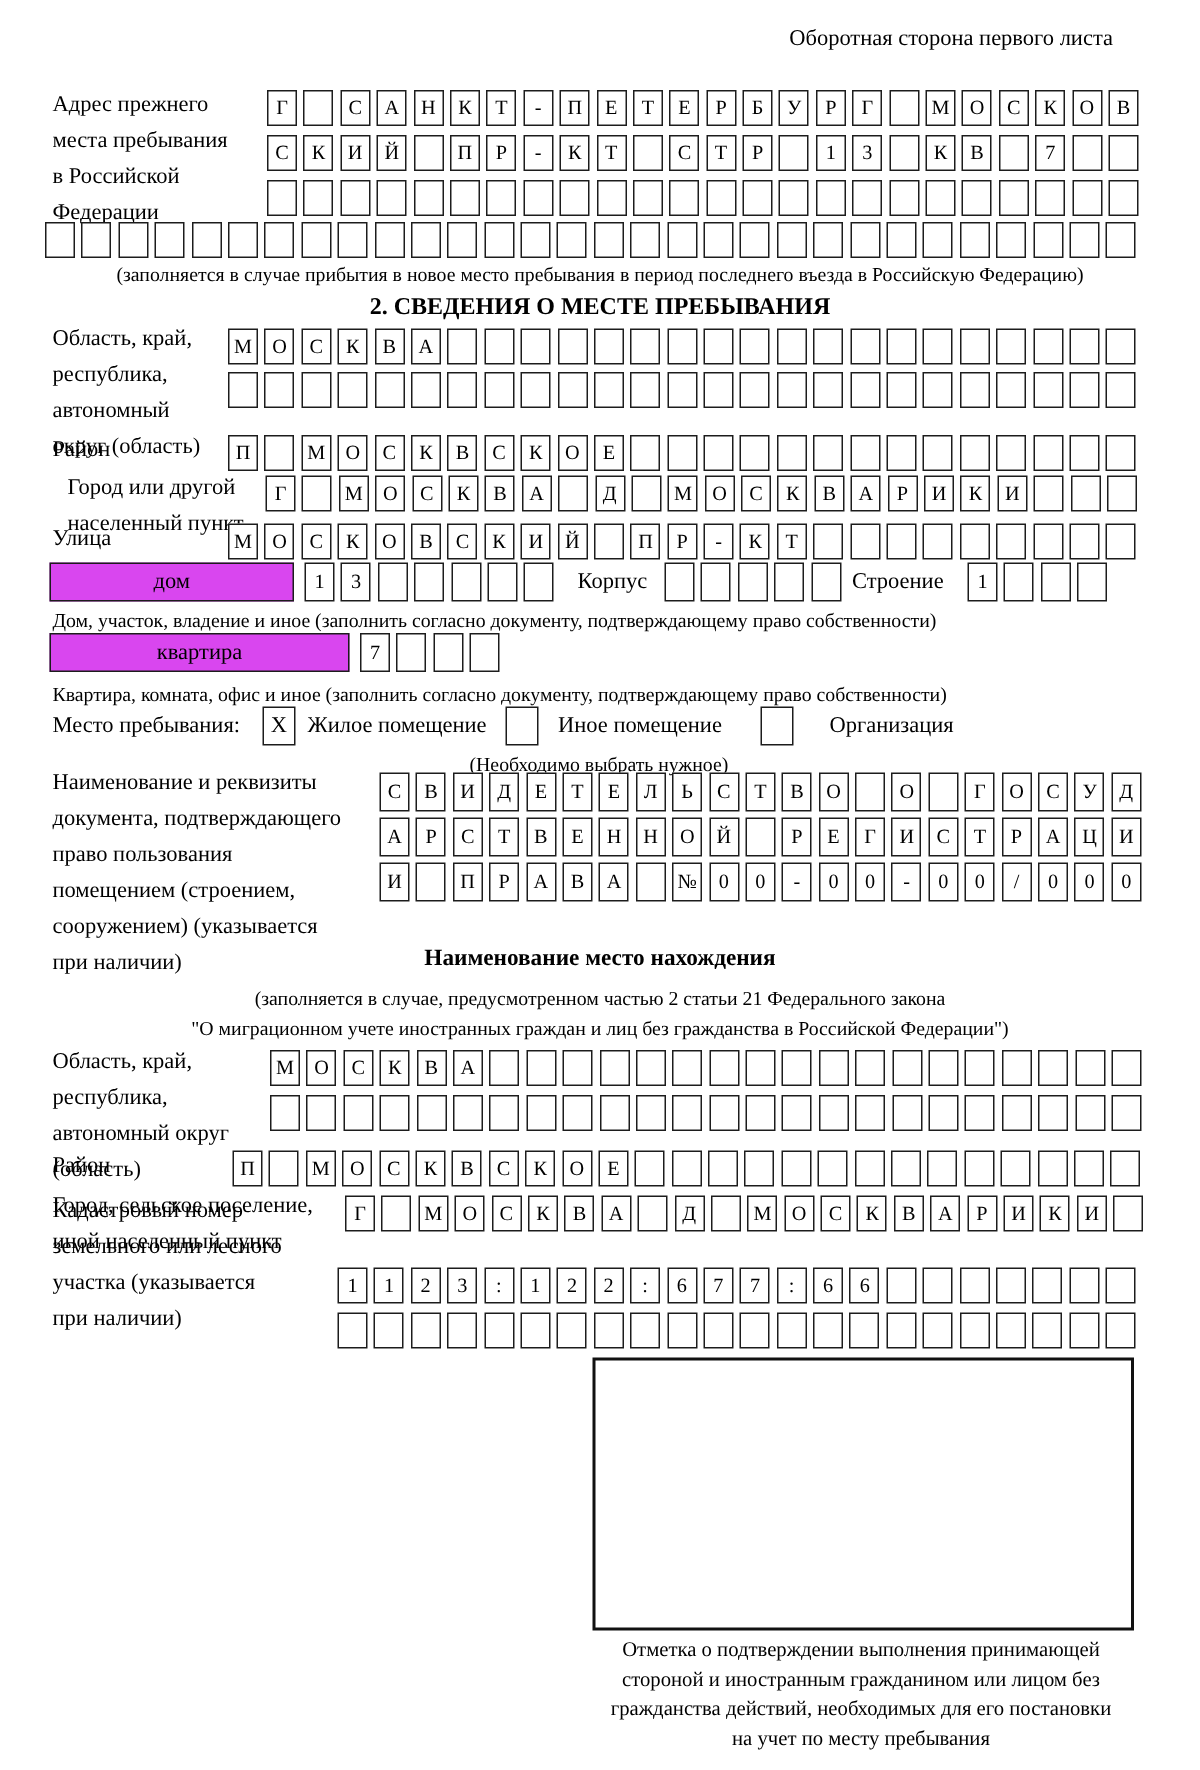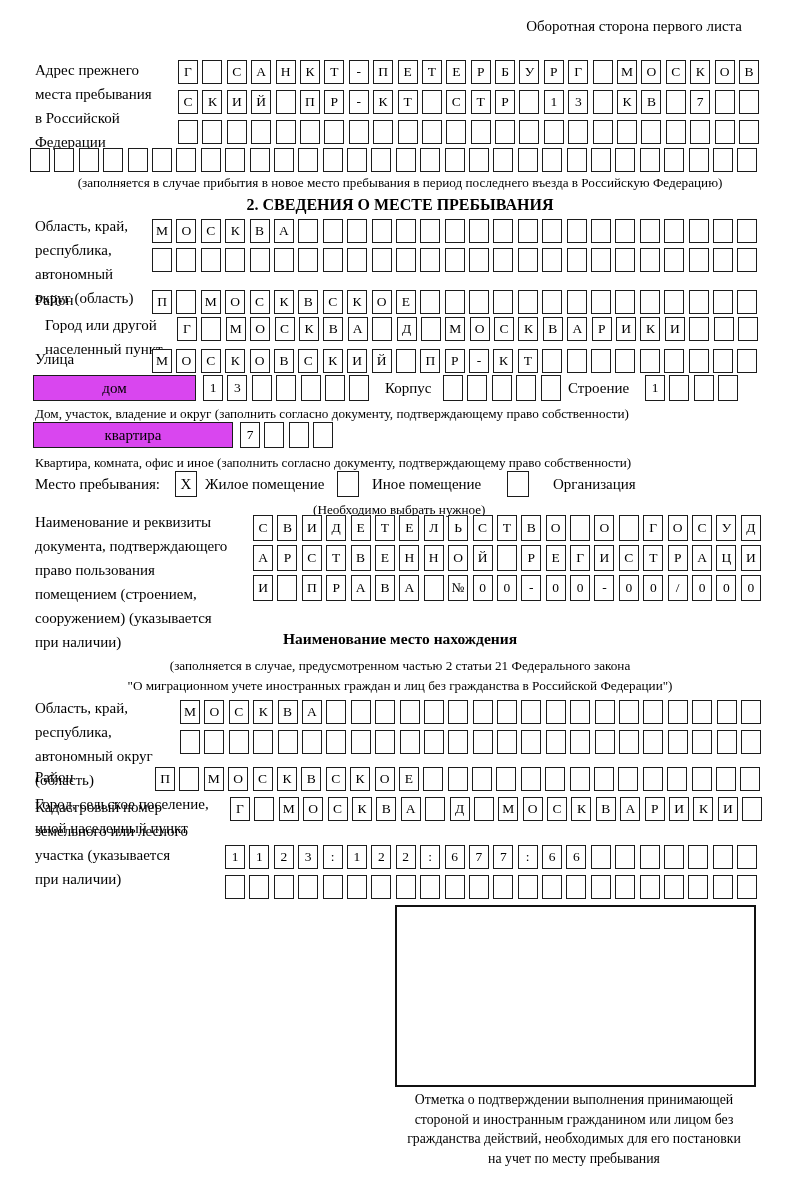--- a/index.html
+++ b/index.html
@@ -311,21 +311,21 @@
       <span class="box"></span>
       <span class="box"></span>
     </div>
   <div class="lbl" style="left:568px;top:377px;line-height:22px;">Строение</div>
   <div class="boxrow tall" style="left:645px;top:375px;">
       <span class="box">1</span>
       <span class="box"></span>
       <span class="box"></span>
       <span class="box"></span>
     </div>
-  <div class="note" style="left:35px;top:405px;">Дом, участок, владение и округ (заполнить согласно документу, подтверждающему право собственности)</div>
+  <div class="note" style="left:35px;top:405px;">Дом, участок, владение и иное (заполнить согласно документу, подтверждающему право собственности)</div>
 
   <div class="field-rect" style="left:33px;top:422px;width:200px;height:26px;">
       <span>квартира</span>
     </div>
   <div class="boxrow tall" style="left:240px;top:422px;">
       <span class="box">7</span>
       <span class="box"></span>
       <span class="box"></span>
       <span class="box"></span>
     </div>

